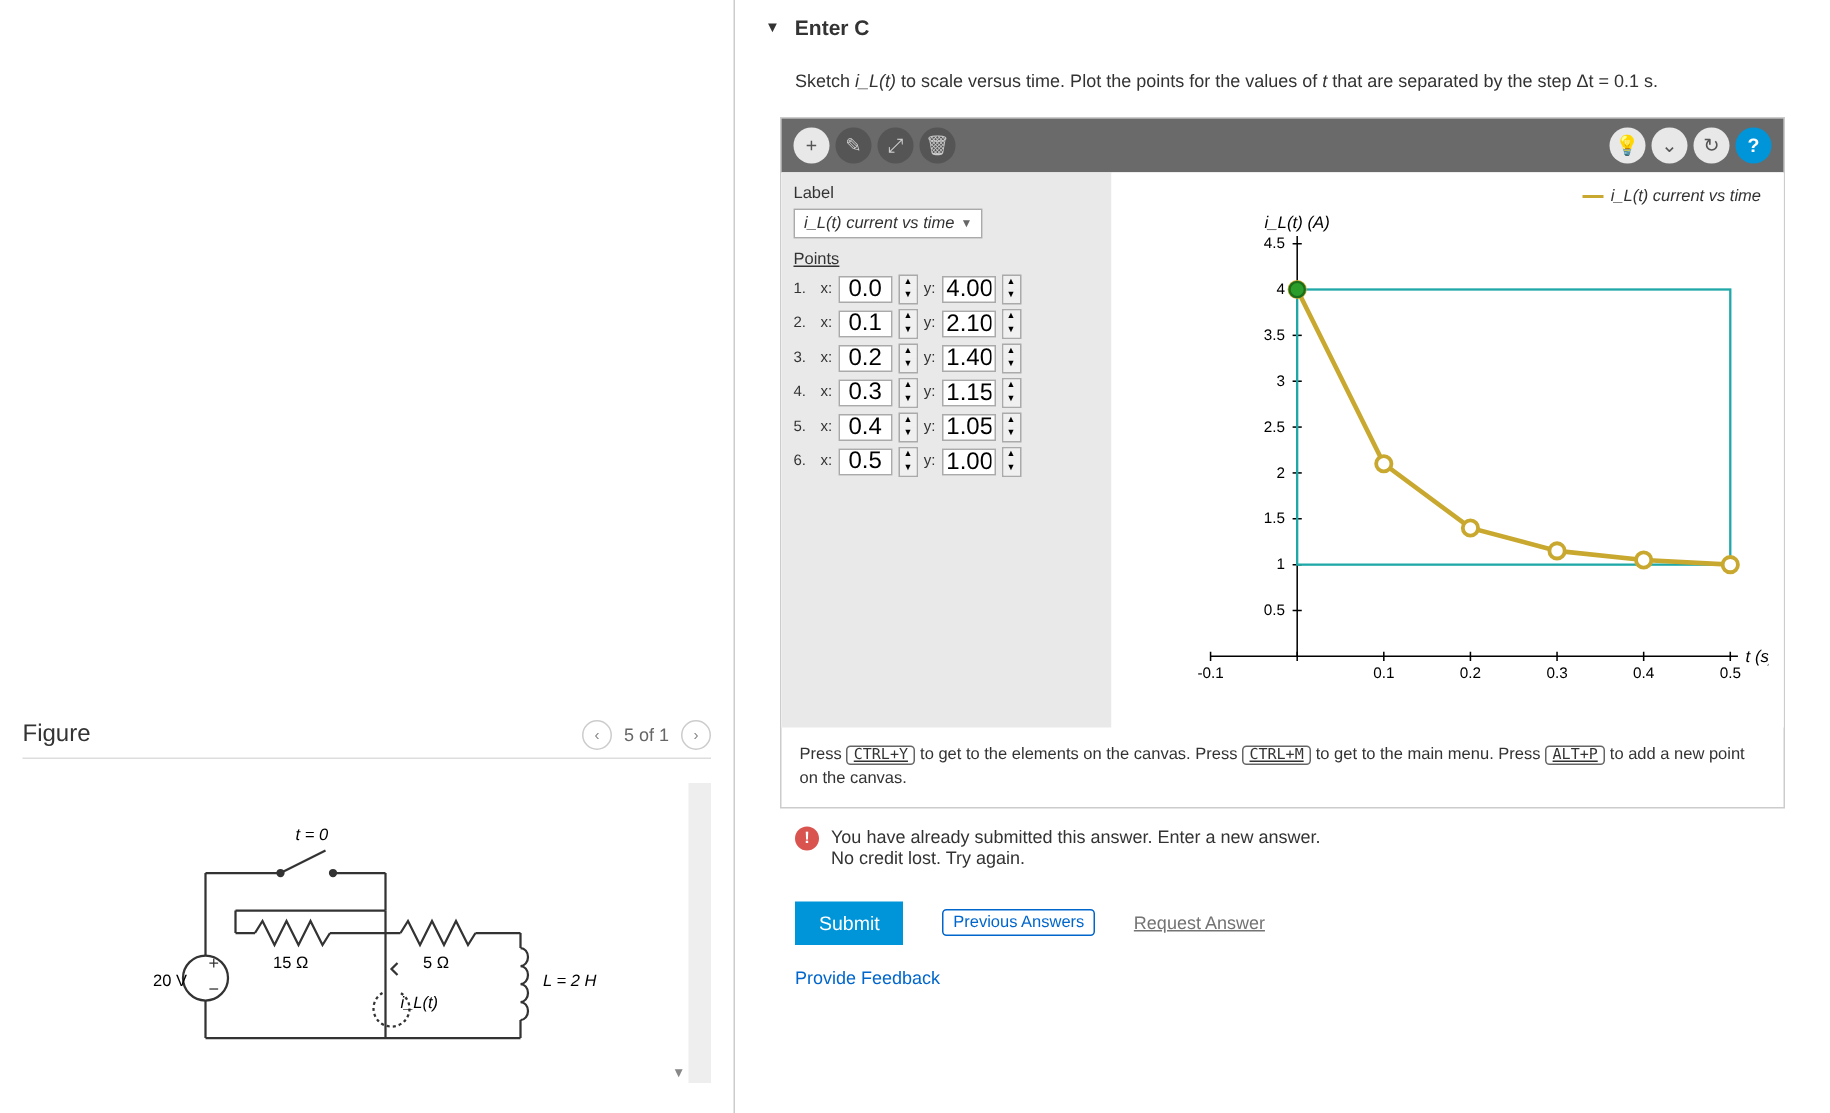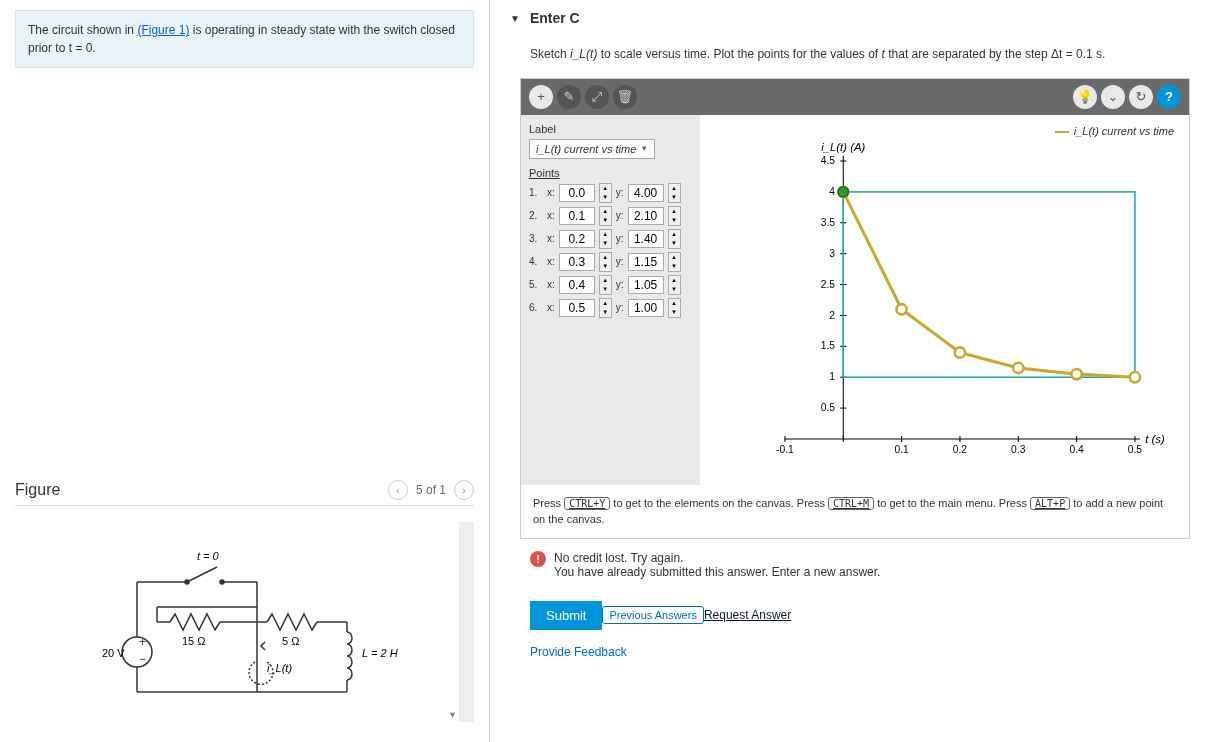--- a/index.html
+++ b/index.html
@@ -19,54 +19,51 @@
 .part-header { display: flex; align-items: center; gap: 10px; padding: 5px 0; font-size: 14px; font-weight: bold; }
 .caret { font-size: 10px; }
 .instruction { font-size: 12px; padding: 15px 20px; line-height: 1.4; }
 .canvas-box { border: 1px solid #ccc; margin: 0 10px; }
 .toolbar { background: #6a6a6a; padding: 6px 8px; display: flex; justify-content: space-between; }
 .tool-group { display: flex; gap: 4px; }
 .tool-btn { width: 24px; height: 24px; border-radius: 50%; background: #e8e8e8; border: none; display: flex; align-items: center; justify-content: center; font-size: 13px; cursor: pointer; color: #555; }
 .tool-btn.dark { background: #555; color: #ccc; }
 .tool-btn.help { background: #0095d9; color: #fff; font-weight: bold; }
 .canvas-area { display: flex; height: 370px; background: #fff; }
-.points-panel { width: 179px; background: #e9e9e9; padding: 8px; font-size: 11px; }
+.points-panel { width: 220px; background: #e9e9e9; padding: 8px; font-size: 11px; }
 .label-section { margin-bottom: 8px; }
 .label-title { font-size: 11px; margin-bottom: 4px; }
 .label-select { background: #fff; border: 1px solid #aaa; padding: 3px 6px; font-size: 11px; display: inline-flex; align-items: center; gap: 4px; cursor: pointer; }
 .label-select::after { content: "▼"; font-size: 8px; color: #666; }
 .points-title { font-size: 11px; margin: 6px 0 4px; text-decoration: underline; }
 .point-row { display: flex; align-items: center; gap: 4px; margin-bottom: 3px; }
 .point-num { width: 14px; font-size: 10px; }
 .point-label { font-size: 10px; }
-.point-input { width: 36px; height: 18px; border: 1px solid #aaa; font-size: 12px; text-align: center; padding: 0 2px; }
+.point-input { width: 36px; height: 18px; border: 1px solid #aaa; font-size: 16px; text-align: center; padding: 0 2px; }
 .spinner { display: flex; flex-direction: column; border: 1px solid #aaa; }
 .spinner button { width: 11px; height: 9px; border: none; background: #f0f0f0; font-size: 6px; line-height: 1; cursor: pointer; padding: 0; }
 .plot-area { flex: 1; padding: 10px; position: relative; background: #fff; }
 .plot-legend { position: absolute; top: 10px; right: 15px; font-size: 11px; font-style: italic; }
 .plot-legend::before { content: ""; display: inline-block; width: 14px; height: 2px; background: #c9a82f; margin-right: 5px; vertical-align: middle; }
 .hint-text { font-size: 11px; color: #333; padding: 10px 12px; line-height: 1.5; }
 .kbd { border: 1px solid #666; border-radius: 3px; padding: 0 4px; font-size: 10px; font-family: monospace; text-decoration: underline; }
 .feedback { display: flex; align-items: flex-start; gap: 8px; padding: 12px 20px; font-size: 12px; }
 .feedback-icon { width: 16px; height: 16px; border-radius: 50%; background: #d9534f; color: #fff; display: flex; align-items: center; justify-content: center; font-size: 11px; font-weight: bold; flex-shrink: 0; }
-.actions { padding: 10px 20px; display: flex; align-items: center; gap: 0; }
+.actions { padding: 10px 20px; display: flex; align-items: center; gap: 26px; }
 .btn-submit { background: #0095d9; color: #fff; border: none; padding: 7px 16px; font-size: 13px; cursor: pointer; }
 .btn-prev { border: 1px solid #0066cc; color: #0066cc; background: #fff; padding: 2px 6px; font-size: 11px; border-radius: 3px; cursor: pointer; }
-.link-req { color: #0f172a; text-decoration: underline; font-size: 12px; cursor: pointer; }
+.link-req { color: #737373; text-decoration: underline; font-size: 12px; cursor: pointer; }
 .footer-link { color: #0066cc; font-size: 12px; padding: 5px 20px; }
 .scroll-caret { position: absolute; right: 2px; bottom: 2px; font-size: 9px; color: #888; }
 </style>
 </head>
 <body>
 
 <div class="container">
   <div class="left-pane">
-    <div class="problem-box">
-      <span>The circuit shown in </span><a href="#">(Figure 1)</a><span> is operating in steady state with the switch closed prior to t = 0.</span>
-    </div>
 
     <div class="figure-section">
       <div class="figure-header">
         <span class="figure-title">Figure</span>
         <div class="pager">
           <button class="pager-btn">‹</button>
           <span>5 of 1</span>
           <button class="pager-btn">›</button>
         </div>
       </div>
@@ -290,22 +287,22 @@
         </div>
       </div>
       <div class="hint-text">
         <span>Press </span><span class="kbd">CTRL+Y</span><span> to get to the elements on the canvas. Press </span><span class="kbd">CTRL+M</span><span> to get to the main menu. Press </span><span class="kbd">ALT+P</span><span> to add a new point on the canvas.</span>
       </div>
     </div>
 
     <div class="feedback">
       <div class="feedback-icon">!</div>
       <div>
+        <div>You have already submitted this answer. Enter a new answer.</div>
         <div>No credit lost. Try again.</div>
-        <div>You have already submitted this answer. Enter a new answer.</div>
       </div>
     </div>
 
     <div class="actions">
       <button class="btn-submit">Submit</button>
       <button class="btn-prev">Previous Answers</button>
       <a class="link-req">Request Answer</a>
     </div>
 
     <div class="footer-link">Provide Feedback</div>

